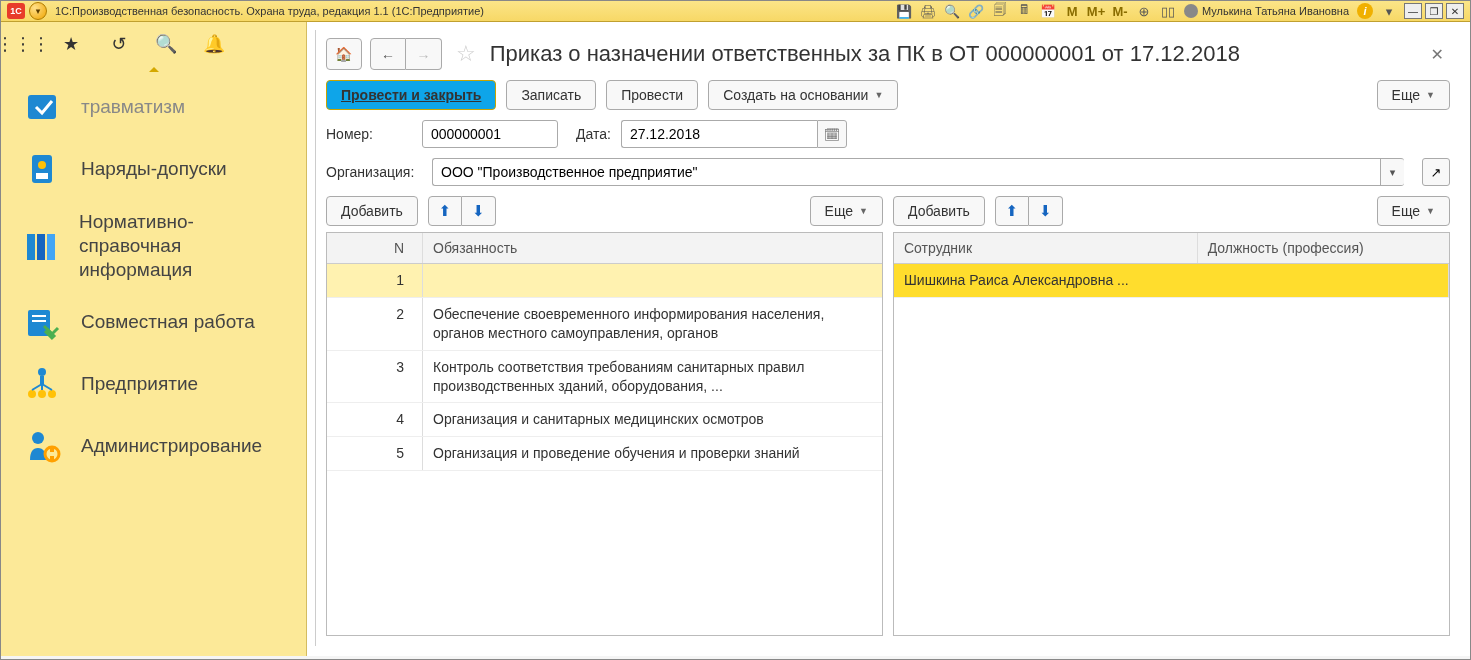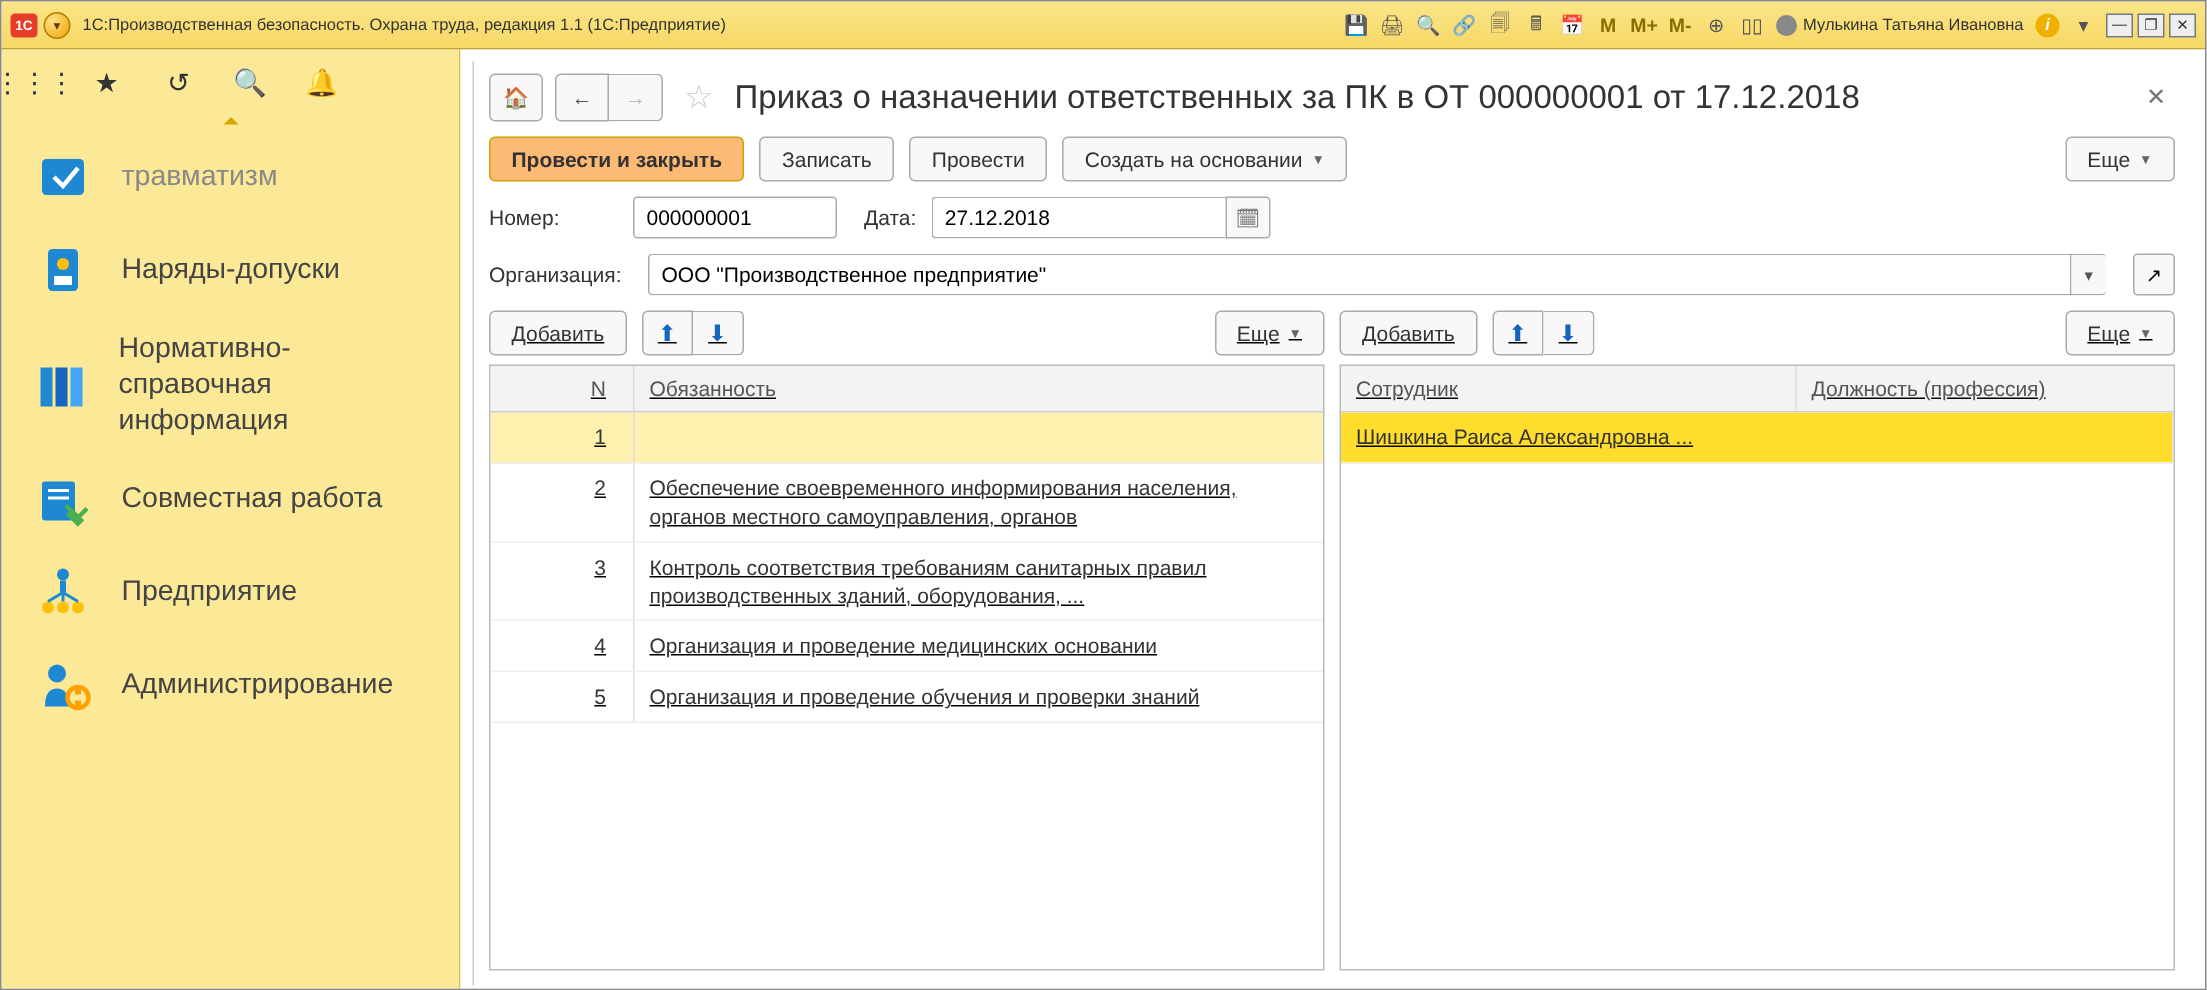--- a/index.html
+++ b/index.html
@@ -1,19 +1,19 @@
 <!DOCTYPE html>
 <html><head>
 <meta charset="utf-8">
 <style>
   * { box-sizing: border-box; margin: 0; padding: 0; font-family: Arial, sans-serif; }
   body { width: 1471px; height: 660px; background: #f5f5f5; border: 1px solid #888; overflow: hidden; font-size: 13px; }
 
   
-  .titlebar { height: 32px; background: linear-gradient(#fbe588, #f7d866); display: flex; align-items: center; padding: 0 6px; border-bottom: 1px solid #c0a030; }
+  .titlebar { height: 21px; background: linear-gradient(#fbe588, #f7d866); display: flex; align-items: center; padding: 0 6px; border-bottom: 1px solid #c0a030; }
   .titlebar .logo { width: 18px; height: 16px; background:#e83c2a; color:#fff; font-size:9px; font-weight:bold; border-radius:3px; display:flex; align-items:center; justify-content:center; margin-right:4px;}
   .titlebar .round-btn { width:18px; height:18px; border-radius:50%; background: radial-gradient(circle at 30% 30%, #ffe08a, #f0a500); border:1px solid #b07c00; margin-right:8px; display:flex; align-items:center; justify-content:center; font-size:9px; color:#5a3c00;}
   .titlebar .title-text { font-size: 11px; color: #333; flex: 0 0 auto; }
   .titlebar .spacer { flex: 1; }
   .titlebar .tool-icon { width: 22px; height: 20px; display: inline-flex; align-items:center; justify-content:center; color:#555; font-size:13px; margin: 0 1px; }
   .titlebar .tool-icon.m { font-weight:bold; color:#8a6d00; font-size:13px; }
   .titlebar .user-area { display:flex; align-items:center; font-size:11px; color:#333; margin: 0 4px; }
   .titlebar .user-area .avatar { width:14px; height:14px; background:#888; border-radius:50%; margin-right:4px; }
   .titlebar .info-circle { width:16px; height:16px; border-radius:50%; background:#f0b000; color:#fff; display:flex; align-items:center; justify-content:center; font-size:11px; font-style:italic; font-weight:bold; margin:0 4px;}
   .titlebar .win-btn { width:18px; height:16px; border:1px solid #777; background:#eee; font-size:10px; display:inline-flex; align-items:center; justify-content:center; margin-left:3px; color:#333;}
@@ -43,42 +43,42 @@
   .nav-group { display:flex; }
   .nav-group .icon-square-btn:first-child { border-top-right-radius:0; border-bottom-right-radius:0; }
   .nav-group .icon-square-btn:last-child { border-top-left-radius:0; border-bottom-left-radius:0; border-left:none;}
   .star-btn { font-size:22px; color:#ccc; padding:0 6px; }
   .page-title { font-size: 22px; color:#333; flex:1; }
   .close-x { font-size:16px; color:#777; padding: 0 6px; }
 
   
   .toolbar { display:flex; align-items:center; padding: 0 10px 10px 10px; gap:10px; }
   .btn { height:30px; padding: 0 14px; border:1px solid #aaa; border-radius:4px; background:#f8f8f8; font-size:14px; color:#333; display:inline-flex; align-items:center; gap:6px; }
-  .btn.primary { background:#fdba74; border-color:#c9a400; font-weight:bold; }
+  .btn.primary { background:#0ea5e9; border-color:#c9a400; font-weight:bold;text-decoration:underline; }
   .btn .caret { font-size:9px; color:#666; }
   .toolbar .spacer { flex:1; }
 
   
   .form-row { display:flex; align-items:center; padding: 0 10px 10px 10px; gap: 10px; }
   .form-label { font-size:14px; color:#333; }
   .form-input { height:28px; border:1px solid #aaa; border-radius:3px; padding: 0 8px; font-size:14px; background:#fff; }
   .input-group { display:flex; }
   .input-group .form-input { border-top-right-radius:0; border-bottom-right-radius:0; border-right:none; }
   .input-group .input-addon { width:30px; height:28px; border:1px solid #aaa; border-top-right-radius:3px; border-bottom-right-radius:3px; background:#f8f8f8; display:flex; align-items:center; justify-content:center; font-size:13px; color:#555; }
   .org-input { flex:1; }
   .org-group { flex:1; display:flex; }
   .org-group .form-input { flex:1; border-top-right-radius:0; border-bottom-right-radius:0; border-right:none; }
   .org-addon { width:24px; height:28px; border:1px solid #aaa; background:#f8f8f8; display:flex; align-items:center; justify-content:center; font-size:11px; color:#555; }
   .org-addon:first-of-type { border-right:none; }
   .org-addon:last-of-type { border-top-right-radius:3px; border-bottom-right-radius:3px; }
   .open-btn { width:28px; height:28px; border:1px solid #aaa; border-radius:3px; background:#f8f8f8; display:flex; align-items:center; justify-content:center; margin-left:8px; }
 
   
   .tables { display:flex; gap:10px; padding: 0 10px 10px 10px; flex:1; min-height:0; }
-  .table-panel { flex:1; display:flex; flex-direction:column; min-width:0;text-decoration:underline; }
+  .table-panel { flex:1; display:flex; flex-direction:column; min-width:0; }
   .table-toolbar { display:flex; align-items:center; gap:10px; margin-bottom:6px; }
   .arrow-group { display:flex; }
   .arrow-group .icon-square-btn { height:30px; min-width:34px; }
   .arrow-group .icon-square-btn:first-child { border-top-right-radius:0; border-bottom-right-radius:0; }
   .arrow-group .icon-square-btn:last-child { border-top-left-radius:0; border-bottom-left-radius:0; border-left:none;}
   .table-toolbar .spacer { flex:1; }
 
   .grid { flex:1; border:1px solid #bbb; background:#fff; overflow:hidden; display:flex; flex-direction:column; }
   .grid-head { display:flex; background:#f3f3f3; border-bottom:1px solid #ccc; }
   .grid-head .gh { padding:7px 10px; font-size:14px; color:#555; border-right:1px solid #ddd; }
@@ -289,21 +289,21 @@
                 <div class="grid-row">
                   <div class="gc gc-n">2</div>
     <div class="gc gc-duty">Обеспечение своевременного информирования населения, органов местного самоуправления, органов</div>
                 </div>
                 <div class="grid-row">
                   <div class="gc gc-n">3</div>
     <div class="gc gc-duty">Контроль соответствия требованиям санитарных правил производственных зданий, оборудования, ...</div>
                 </div>
                 <div class="grid-row">
                   <div class="gc gc-n">4</div>
-    <div class="gc gc-duty">Организация и проведение медицинских основании</div>
+    <div class="gc gc-duty">Организация и санитарных медицинских осмотров</div>
                 </div>
                 <div class="grid-row">
                   <div class="gc gc-n">5</div>
     <div class="gc gc-duty">Организация и проведение обучения и проверки знаний</div>
                 </div>
               </div>
           </div>
         </div>
 
         <div class="table-panel">

